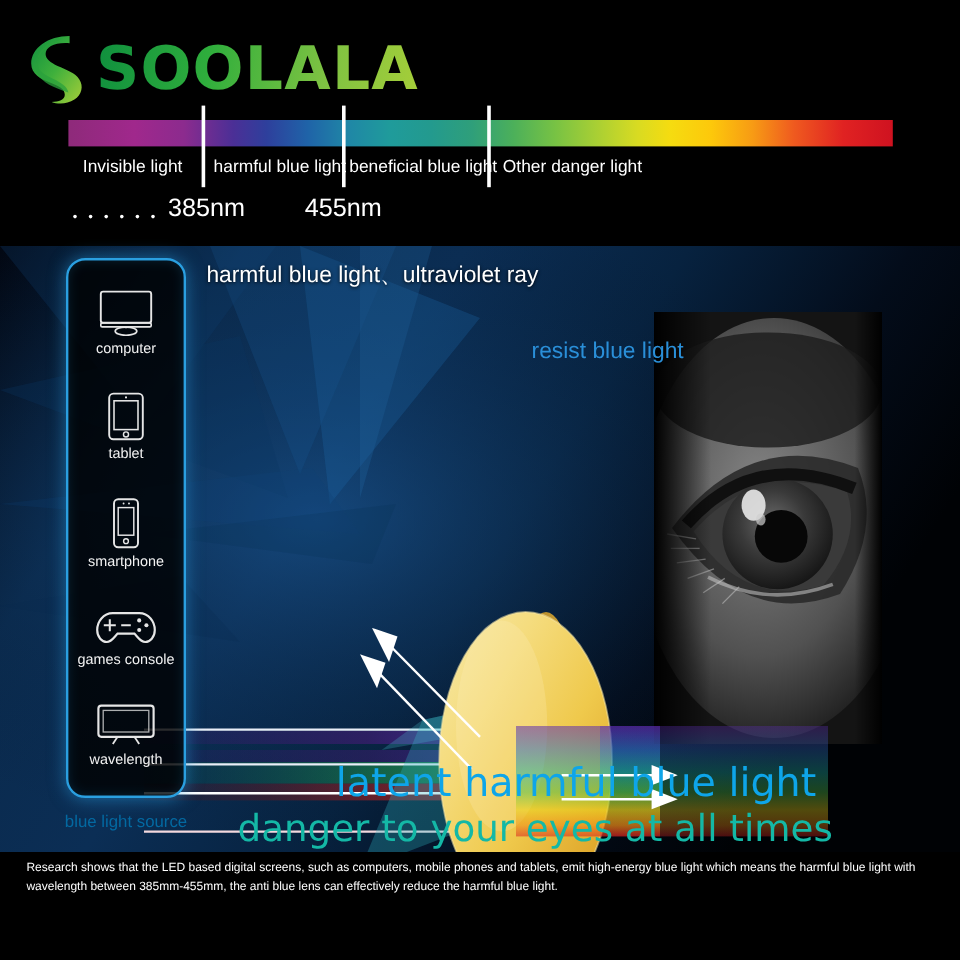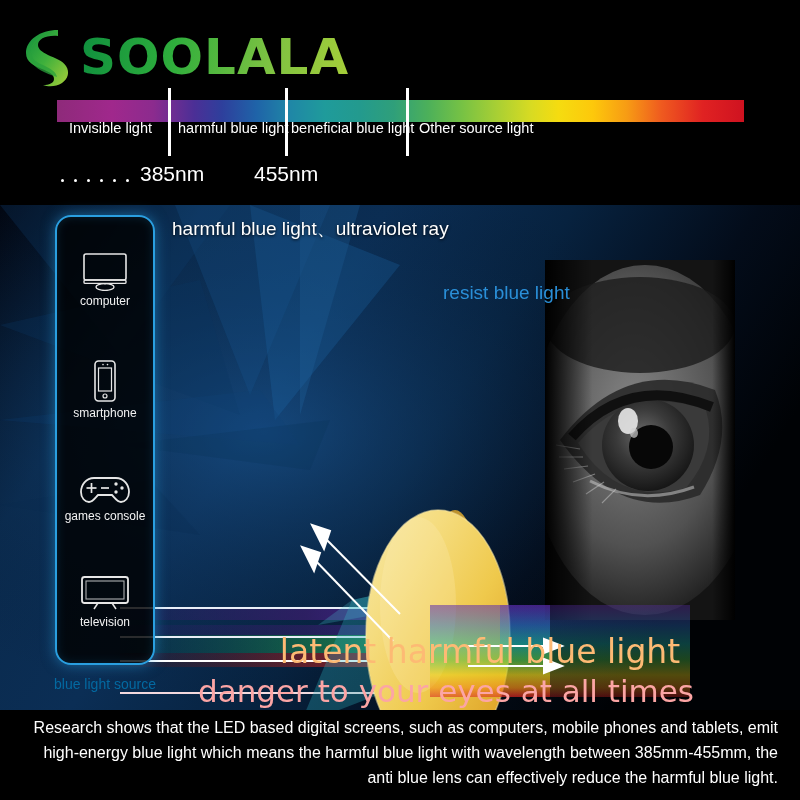--- a/index.html
+++ b/index.html
@@ -71,21 +71,21 @@
   }
   .tick-line {
     position: absolute;
     width: 3px;
     background: #ffffff;
     top: 88px;
     height: 68px;
   }
   .seg-label {
     position: absolute;
-    top: 120px;
+    top: 131px;
     color: #ffffff;
     font-size: 14.5px;
     white-space: nowrap;
     font-family: "Liberation Sans", sans-serif;
   }
   .nm-label {
     position: absolute;
     top: 162px;
     color: #ffffff;
     font-size: 21px;
@@ -192,44 +192,44 @@
     z-index: 7;
   }
 
   
   #headline-1 {
     position: absolute;
     left: 0; right: 0;
     top: 632px;
     text-align: center;
     padding-left: 160px;
-    color: #fdba74;
+    color: #0ea5e9;
     font-size: 33px;
     font-family: "DejaVu Sans", sans-serif;
     white-space: nowrap;
   }
   #headline-2 {
     position: absolute;
     left: 0; right: 0;
     top: 673px;
     text-align: center;
     padding-left: 92px;
-    color: #fca5a5;
+    color: #14b8a6;
     font-size: 31px;
     font-family: "DejaVu Sans", sans-serif;
     white-space: nowrap;
   }
   #body-copy {
     position: absolute;
     left: 22px;
     right: 22px;
     top: 716px;
-    text-align: right;
+    text-align: left;
     color: #ffffff;
-    font-size: 16px;
+    font-size: 10px;
     line-height: 1.55;
   }
 </style>
 </head>
 <body>
 
 <div id="page">
 
   <div id="logo-area">
     <svg id="logo-mark" viewBox="0 0 56 62">
@@ -248,21 +248,21 @@
 
   <div id="spectrum-bar"></div>
 
   <div class="tick-line" style="left:168px;"></div>
   <div class="tick-line" style="left:285px;"></div>
   <div class="tick-line" style="left:406px;"></div>
 
   <div class="seg-label" style="left:69px;">Invisible light</div>
   <div class="seg-label" style="left:178px;">harmful blue light</div>
   <div class="seg-label" style="left:291px;">beneficial blue light</div>
-  <div class="seg-label" style="left:419px;">Other source light</div>
+  <div class="seg-label" style="left:419px;">Other danger light</div>
 
   <div id="dots-row">
     <span></span>
       <span></span>
       <span></span>
       <span></span>
       <span></span>
       <span></span>
   </div>
   <div class="nm-label" style="left:140px;">385nm</div>
@@ -435,20 +435,29 @@
     <div class="device-item">
       <svg class="device-icon" width="50" height="40" viewBox="0 0 50 40">
         <rect x="4" y="3" width="42" height="26" rx="2" fill="none" stroke="#e6e6e6" stroke-width="1.6"></rect>
         <rect x="4" y="29" width="42" height="3.4" rx="1.2" fill="none" stroke="#e6e6e6" stroke-width="1.4"></rect>
         <ellipse cx="25" cy="36" rx="9" ry="3.4" fill="none" stroke="#e6e6e6" stroke-width="1.4"></ellipse>
         <line x1="25" y1="32.4" x2="25" y2="33.5" stroke="#e6e6e6" stroke-width="1.4"></line>
       </svg>
       <div class="device-label">computer</div>
     </div>
 
+    <div class="device-item">
+      <svg class="device-icon" width="34" height="42" viewBox="0 0 34 42">
+        <rect x="3" y="2" width="28" height="38" rx="3.5" fill="none" stroke="#e6e6e6" stroke-width="1.6"></rect>
+        <rect x="7" y="8" width="20" height="24" fill="none" stroke="#e6e6e6" stroke-width="1.3"></rect>
+        <circle cx="17" cy="5.2" r="0.9" fill="#e6e6e6"></circle>
+        <circle cx="17" cy="36" r="2.1" fill="none" stroke="#e6e6e6" stroke-width="1.2"></circle>
+      </svg>
+      <div class="device-label">tablet</div>
+    </div>
 
     <div class="device-item">
       <svg class="device-icon" width="26" height="44" viewBox="0 0 26 44">
         <rect x="3" y="2" width="20" height="40" rx="3.5" fill="none" stroke="#e6e6e6" stroke-width="1.6"></rect>
         <rect x="6.5" y="9" width="13" height="23" fill="none" stroke="#e6e6e6" stroke-width="1.2"></rect>
         <circle cx="11" cy="5.6" r="0.8" fill="#e6e6e6"></circle>
         <circle cx="15.5" cy="5.6" r="0.8" fill="#e6e6e6"></circle>
         <circle cx="13" cy="37" r="2" fill="none" stroke="#e6e6e6" stroke-width="1.2"></circle>
       </svg>
       <div class="device-label">smartphone</div>
@@ -467,21 +476,21 @@
       <div class="device-label">games console</div>
     </div>
 
     <div class="device-item">
       <svg class="device-icon" width="52" height="38" viewBox="0 0 52 38">
         <rect x="3" y="3" width="46" height="26" rx="2.5" fill="none" stroke="#e6e6e6" stroke-width="1.8"></rect>
         <rect x="7" y="7" width="38" height="18" fill="none" stroke="#e6e6e6" stroke-width="1.1" opacity="0.75"></rect>
         <line x1="19" y1="29" x2="15" y2="35" stroke="#e6e6e6" stroke-width="1.5"></line>
         <line x1="33" y1="29" x2="37" y2="35" stroke="#e6e6e6" stroke-width="1.5"></line>
       </svg>
-      <div class="device-label">television</div>
+      <div class="device-label">wavelength</div>
     </div>
   </div>
 
   <div id="device-panel-caption">blue light source</div>
 
   <div id="headline-1">latent harmful blue light</div>
   <div id="headline-2">danger to your eyes at all times</div>
   <div id="body-copy">Research shows that the LED based digital screens, such as computers, mobile phones and tablets, emit high-energy blue light which means the harmful blue light with wavelength between 385mm-455mm, the anti blue lens can effectively reduce the harmful blue light.</div>
 
 </div>

